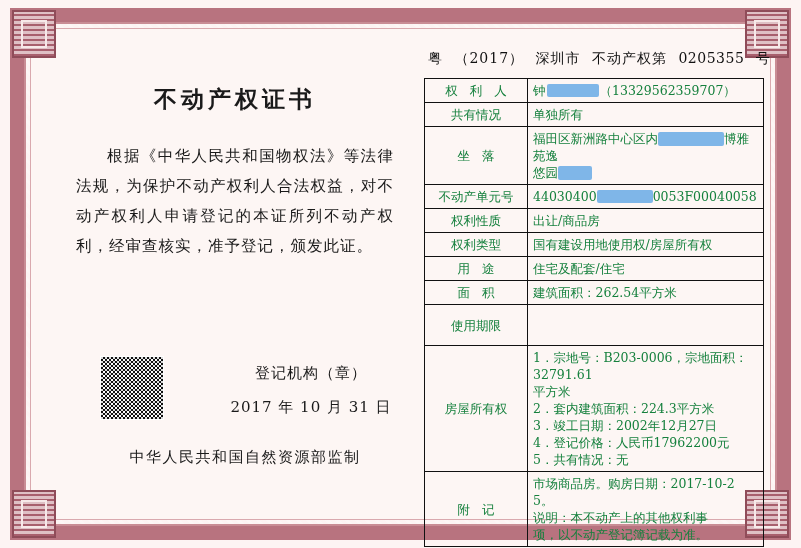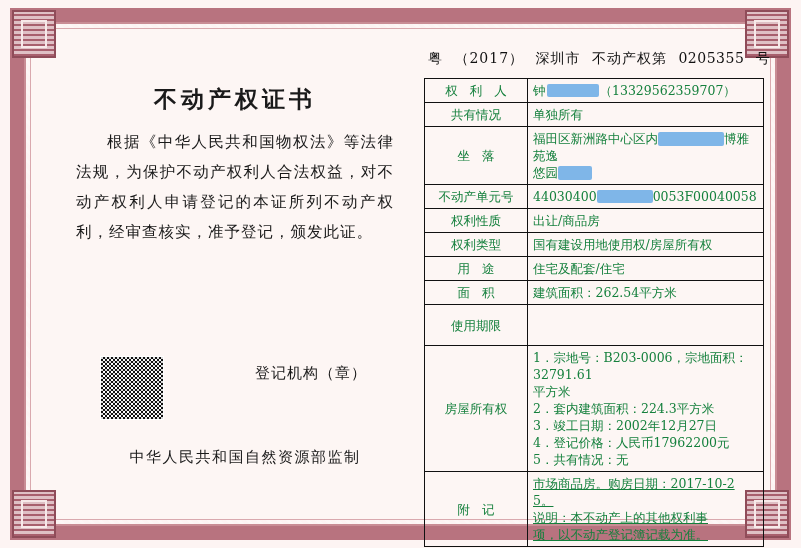--- a/index.html
+++ b/index.html
@@ -87,21 +87,21 @@
     width: 330px;
     font-family: "DejaVu Serif", serif;
     color: #1a1a1a;
   }
   .doc-title {
     text-align: center;
     font-size: 23px;
     font-weight: bold;
     letter-spacing: 4px;
     margin-top: 28px;
-    margin-bottom: 12px;
+    margin-bottom: 26px;
   }
   .doc-body {
     font-size: 15.5px;
     line-height: 30px;
     letter-spacing: 1px;
     text-align: justify;
     padding: 0 6px;
   }
   .doc-body .indent { text-indent: 2em; display: block; }
 
@@ -196,21 +196,20 @@
   .redact-addr1 { width: 66px; height: 14px; vertical-align: -3px; }
   .redact-addr2 { width: 34px; height: 14px; vertical-align: -3px; }
   .redact-unit { width: 56px; height: 13px; vertical-align: -2px; }
   .small-list {
     font-size: 10.5px;
     line-height: 14px;
   }
   .remark {
     font-size: 11.5px;
     line-height: 16px;
-    text-decoration: underline;
   }
 </style>
 </head>
 <body>
 
 <div id="cert">
 
   <div class="frame-outer"></div>
   <div class="frame-mid"></div>
   <div class="frame-inner"></div>
@@ -235,20 +234,21 @@
       <div class="doc-title">不动产权证书</div>
 
       <div class="doc-body">
         <span class="indent">根据《中华人民共和国物权法》等法律法规，为保护不动产权利人合法权益，对不动产权利人申请登记的本证所列不动产权利，经审查核实，准予登记，颁发此证。</span>
       </div>
 
       <div class="qr"></div>
 
       <div class="org-block">
         <div>登记机构（章）</div>
+        <div>2017 年 10 月 31 日</div>
       </div>
 
       <div class="footer-line">中华人民共和国自然资源部监制</div>
     </div>
 
     <div class="right-col">
 
       <div class="cert-no-line">
         <span>粤</span>
         <span>（2017）</span>

